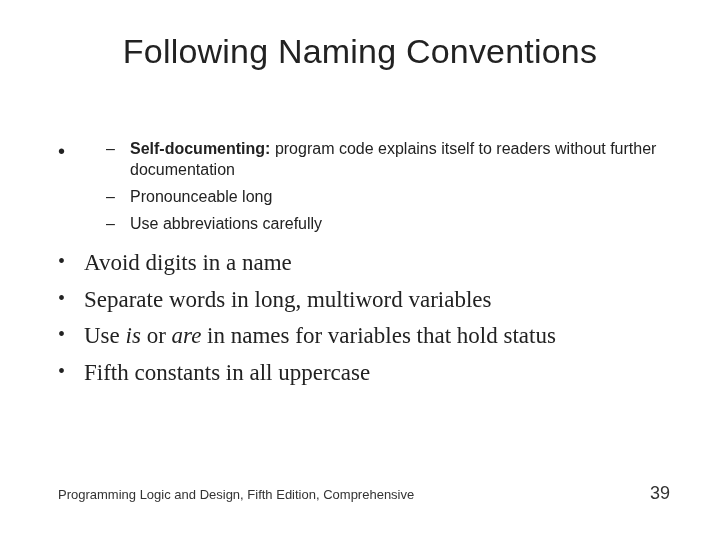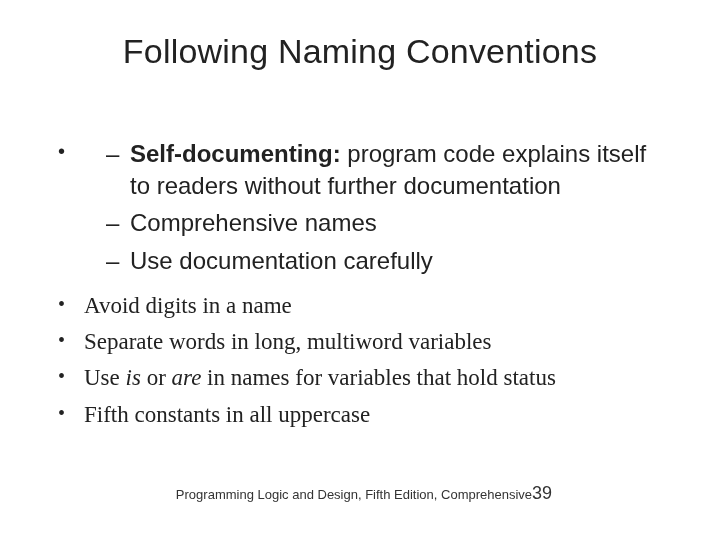--- a/index.html
+++ b/index.html
@@ -55,40 +55,40 @@
     font-size: 20px;
   }
   ul.lvl2 {
     list-style: none;
     margin: 8px 0 14px 0;
     padding: 0 0 0 22px;
   }
   ul.lvl2 > li {
     position: relative;
     padding-left: 24px;
-    font-size: 24px;
+    font-size: 16px;
     line-height: 1.32;
     margin-bottom: 6px;
   }
   ul.lvl2 > li::before {
     content: "–";
     position: absolute;
     left: 0;
     top: 0;
   }
   .sub-bold { font-weight: 700; }
   .italic { font-style: italic; }
   .group2 { margin-top: 18px; font-family: Liberation Serif, serif; }
   .footer {
     position: absolute;
     bottom: 36px;
     left: 58px;
     right: 50px;
     display: flex;
-    justify-content: center;
+    justify-content: space-between;
     align-items: baseline;
     font-size: 13px;
     color: #333;
   }
   .pagenum { font-size: 18px; margin-top: 17px; }
 </style>
 </head>
 <body>
 
 <div class="slide">
@@ -97,24 +97,24 @@
 
   <div class="body">
 
     <ul class="lvl1">
       <li>
         <ul class="lvl2">
           <li>
             <span class="sub-bold">Self-documenting:</span><span> program code explains itself to readers without further documentation</span>
           </li>
           <li>
-            <span>Comprehensive names</span>
+            <span>Pronounceable long</span>
           </li>
           <li>
-            <span>Use documentation carefully</span>
+            <span>Use abbreviations carefully</span>
           </li>
         </ul>
       </li>
     </ul>
 
     <ul class="lvl1 group2">
       <li>
         <span>Avoid digits in a name</span>
       </li>
       <li>

